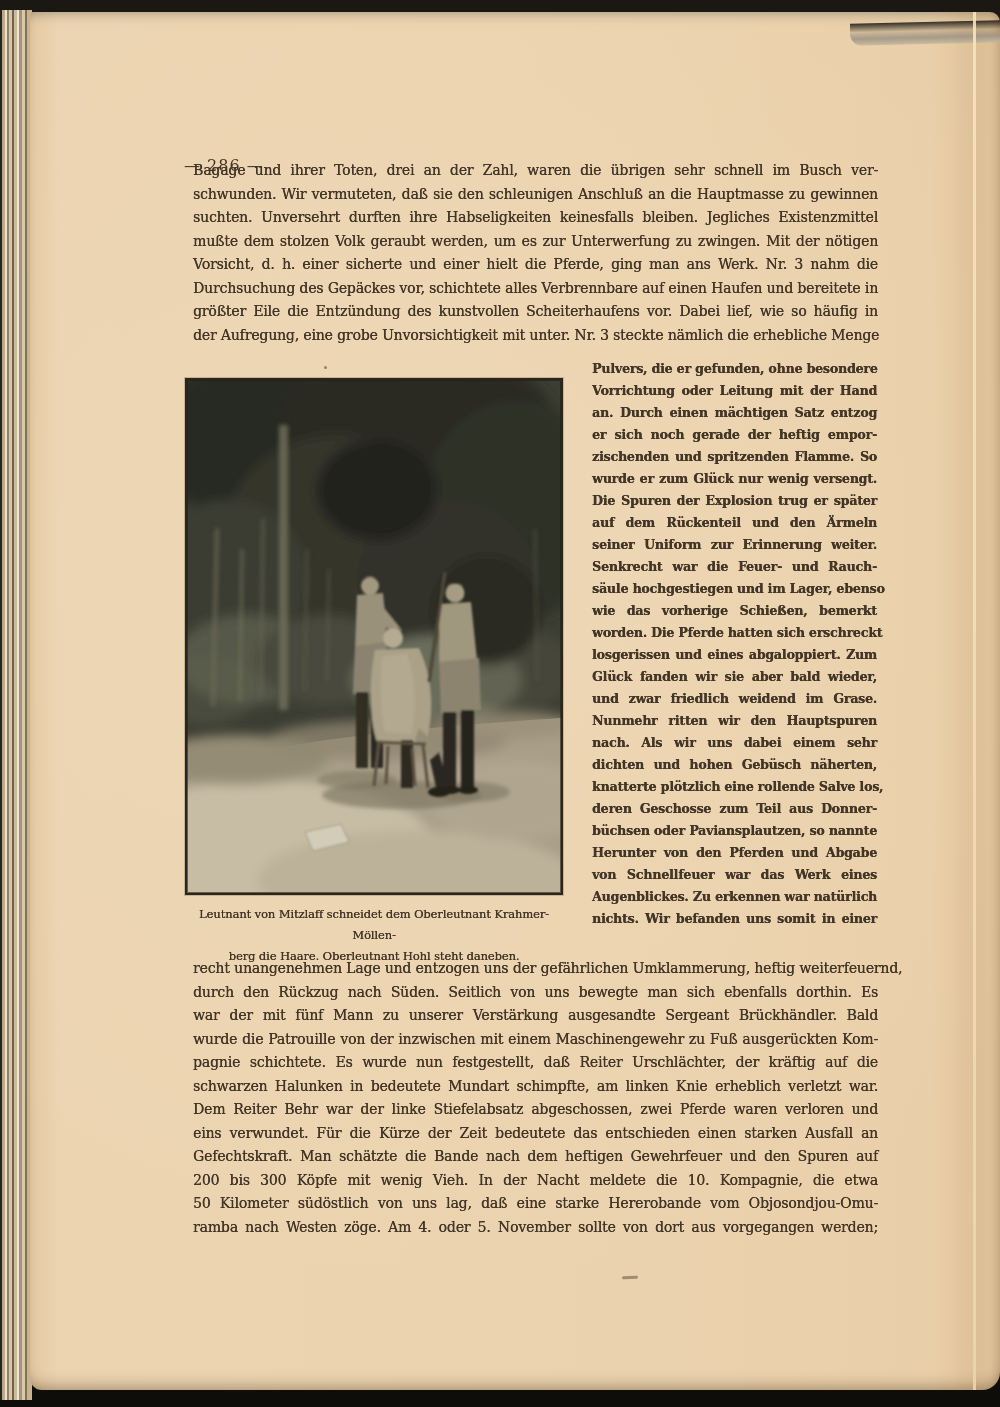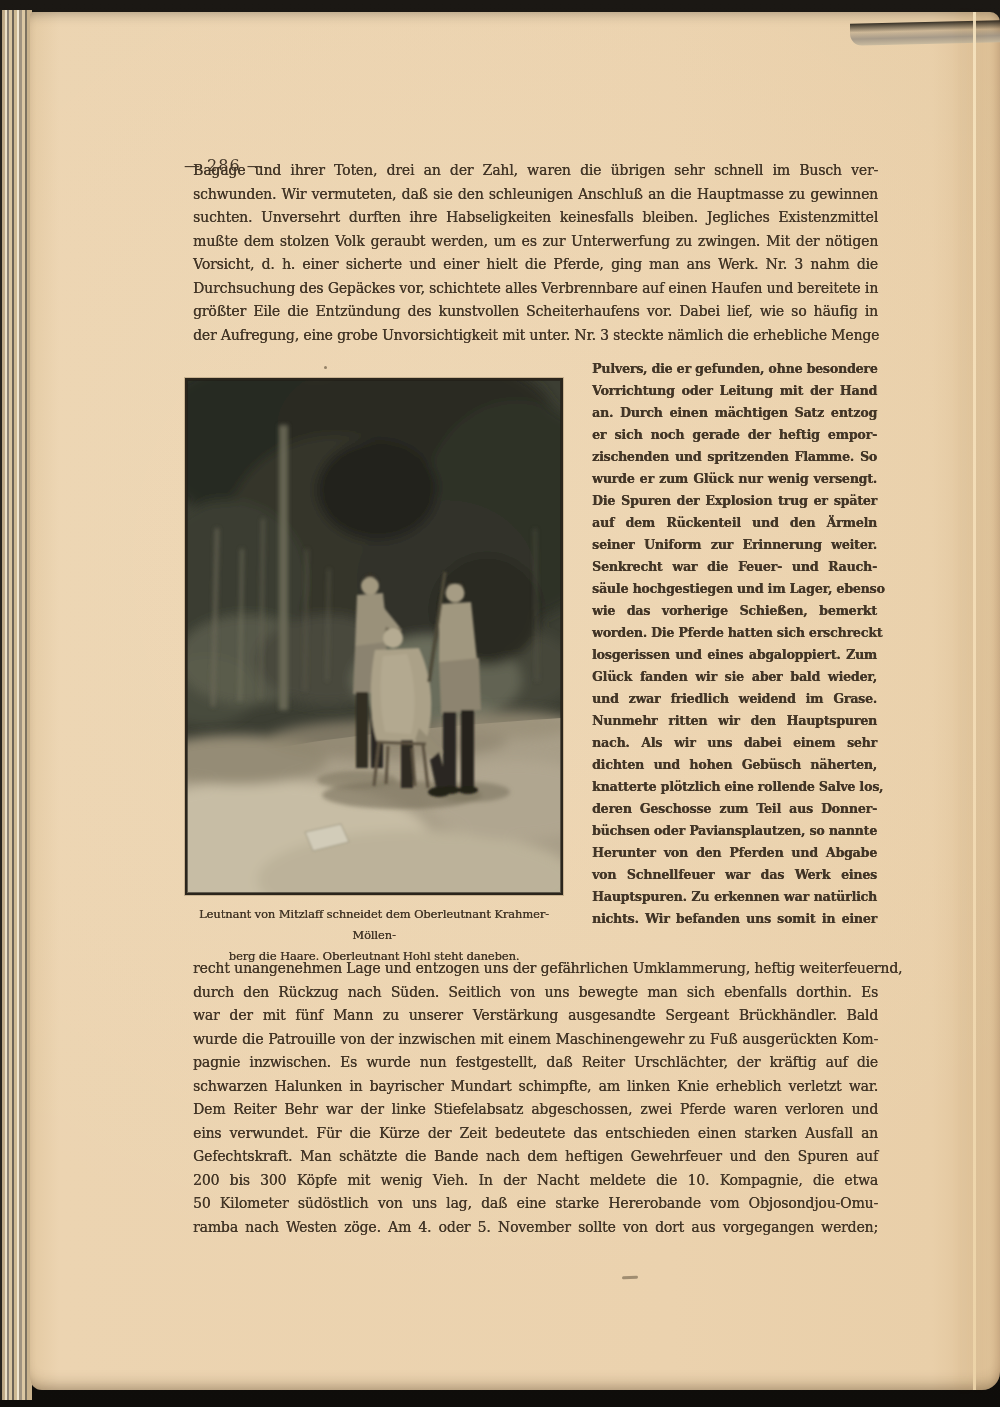--- a/index.html
+++ b/index.html
@@ -246,31 +246,31 @@
         <div class="ln">Glück fanden wir sie aber bald wieder,</div>
         <div class="ln">und zwar friedlich weidend im Grase.</div>
         <div class="ln">Nunmehr ritten wir den Hauptspuren</div>
         <div class="ln">nach. Als wir uns dabei einem sehr</div>
         <div class="ln">dichten und hohen Gebüsch näherten,</div>
         <div class="ln">knatterte plötzlich eine rollende Salve los,</div>
         <div class="ln">deren Geschosse zum Teil aus Donner-</div>
         <div class="ln">büchsen oder Paviansplautzen, so nannte</div>
         <div class="ln">Herunter von den Pferden und Abgabe</div>
         <div class="ln">von Schnellfeuer war das Werk eines</div>
-        <div class="ln">Hauptspuren. Zu erkennen war natürlich</div>
+        <div class="ln">Augenblickes. Zu erkennen war natürlich</div>
         <div class="ln">nichts. Wir befanden uns somit in einer</div>
       </div>
 
     <div class="tblock block-bottom">
         <div class="ln">recht unangenehmen Lage und entzogen uns der gefährlichen Umklammerung, heftig weiterfeuernd,</div>
         <div class="ln">durch den Rückzug nach Süden. Seitlich von uns bewegte man sich ebenfalls dorthin. Es</div>
         <div class="ln">war der mit fünf Mann zu unserer Verstärkung ausgesandte Sergeant Brückhändler. Bald</div>
         <div class="ln">wurde die Patrouille von der inzwischen mit einem Maschinengewehr zu Fuß ausgerückten Kom-</div>
-        <div class="ln">pagnie inzwischen. Es wurde nun festgestellt, daß Reiter Urschlächter, der kräftig auf die</div>
-        <div class="ln">schwarzen Halunken in bayrischer Mundart schimpfte, am linken Knie erheblich verletzt war.</div>
+        <div class="ln">pagnie schichtete. Es wurde nun festgestellt, daß Reiter Urschlächter, der kräftig auf die</div>
+        <div class="ln">schwarzen Halunken in bedeutete Mundart schimpfte, am linken Knie erheblich verletzt war.</div>
         <div class="ln">Dem Reiter Behr war der linke Stiefelabsatz abgeschossen, zwei Pferde waren verloren und</div>
         <div class="ln">eins verwundet. Für die Kürze der Zeit bedeutete das entschieden einen starken Ausfall an</div>
         <div class="ln">Gefechtskraft. Man schätzte die Bande nach dem heftigen Gewehrfeuer und den Spuren auf</div>
         <div class="ln">200 bis 300 Köpfe mit wenig Vieh. In der Nacht meldete die 10. Kompagnie, die etwa</div>
         <div class="ln">50 Kilometer südöstlich von uns lag, daß eine starke Hererobande vom Objosondjou-Omu-</div>
         <div class="ln">ramba nach Westen zöge. Am 4. oder 5. November sollte von dort aus vorgegangen werden;</div>
       </div>
 
     <div class="ink-dot"></div>
     <div class="ink-dash"></div>

